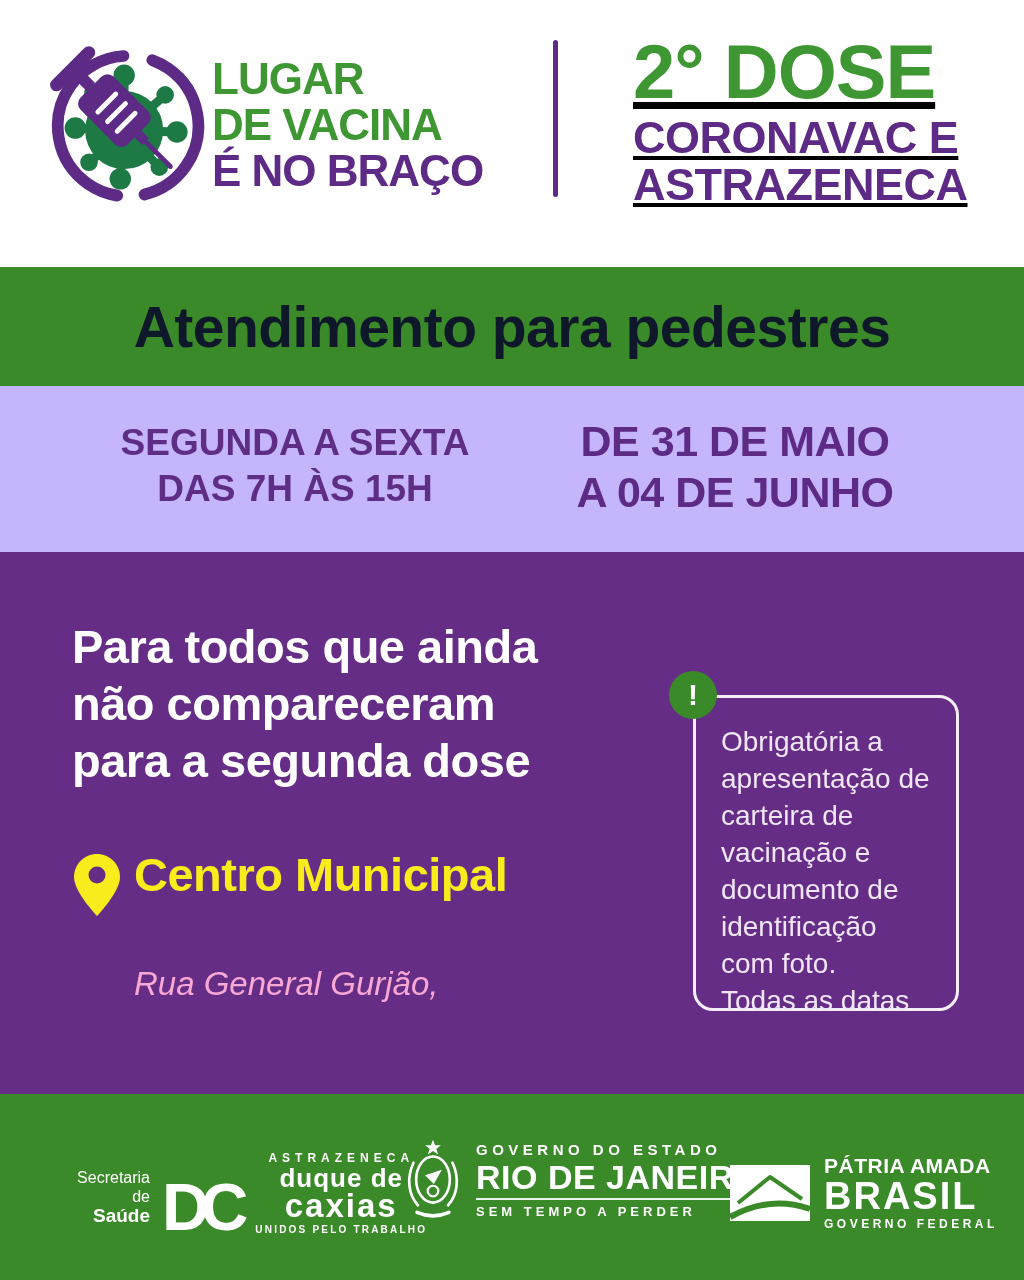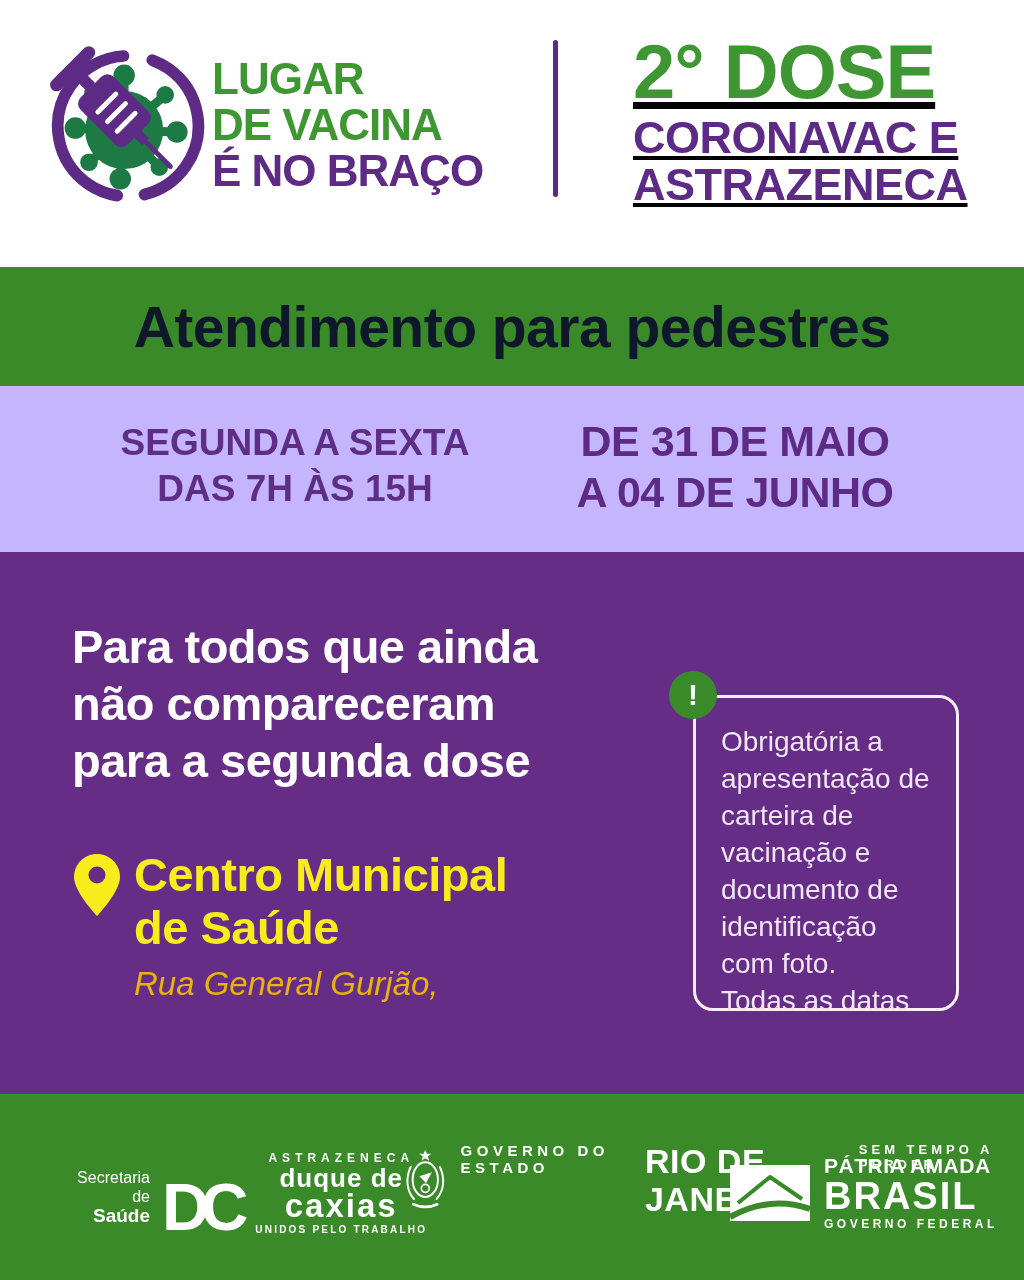--- a/index.html
+++ b/index.html
@@ -28,40 +28,40 @@
   .sched-dates { position:absolute; left:520px; top:30px; width:430px; text-align:center; color:#5d2b86; font-weight:800; font-size:43px; line-height:51px; letter-spacing:-0.5px; }
   .sched-days span, .sched-dates span { display:block; }
 
   
   .main { position:absolute; top:552px; left:0; width:1024px; height:542px; background:#662d87; }
   .para { position:absolute; left:72px; top:66px; color:#ffffff; font-weight:700; font-size:47px; line-height:57px; letter-spacing:-0.5px; }
   .para span { display:block; }
   .pin { position:absolute; left:74px; top:302px; width:46px; height:62px; }
   .loc-name { position:absolute; left:134px; top:296px; color:#f8ec1c; font-weight:700; font-size:47px; line-height:53px; letter-spacing:-0.5px; }
   .loc-name span { display:block; }
-  .address { position:absolute; left:134px; top:412px; color:#eab308; font-style:italic; font-weight:400; font-size:33px; line-height:39px; }
+  .address { position:absolute; left:134px; top:412px; color:#f9a8d4; font-style:italic; font-weight:400; font-size:33px; line-height:39px; }
   .address span { display:block; }
   .notice-box { position:absolute; left:693px; top:143px; width:266px; height:316px; border:3px solid #f4eef8; border-radius:20px; padding:25px 18px 0 25px; }
   .notice-box span { display:block; color:#f0e6f4; font-weight:300; font-size:28px; line-height:37px; }
   .notice-badge { position:absolute; left:669px; top:119px; width:48px; height:48px; border-radius:50%; background:#3a8a29; color:#ffffff; font-weight:800; font-size:30px; display:flex; align-items:center; justify-content:center; }
 
   
   .footer { position:absolute; top:1094px; left:0; width:1024px; height:186px; background:#3a8a29; color:#ffffff; }
   .f-secretaria { position:absolute; left:60px; top:74px; width:90px; text-align:right; font-size:16px; line-height:19px; }
   .f-secretaria .l2 { font-weight:700; font-size:19px; }
   .f-dc { position:absolute; left:162px; top:52px; display:flex; align-items:center; }
   .dc-mono { font-weight:900; font-size:66px; letter-spacing:-9px; line-height:66px; padding-right:16px;margin-top:28px; }
   .dc-col { display:flex; flex-direction:column; align-items:center; }
   .dc-top { font-size:12px; letter-spacing:5px; font-weight:600; }
   .dc-mid1 { font-size:26px; font-weight:800; line-height:26px; text-transform:lowercase; letter-spacing:1px; }
   .dc-mid2 { font-size:33px; font-weight:800; line-height:30px; text-transform:lowercase; letter-spacing:2px; }
   .dc-bot { font-size:10px; letter-spacing:2.2px; font-weight:600; margin-top:3px; }
   .f-rio { position:absolute; left:402px; top:40px; display:flex; align-items:center; }
   .rio-crest { width:62px; height:92px; margin-right:12px; }
-  .rio-col { display:flex; flex-direction:row; }
+  .rio-col { display:flex; flex-direction:column; }
   .rio-top { font-size:15px; letter-spacing:4.5px; font-weight:700; }
   .rio-name { font-size:34px; font-weight:900; line-height:38px; letter-spacing:0.5px; }
   .rio-rule { height:2px; background:#ffffff; opacity:0.9; margin:2px 0 4px 0; }
   .rio-slogan { font-size:13px; letter-spacing:4px; font-weight:600; }
   .f-brasil { position:absolute; left:730px; top:60px; display:flex; align-items:center; }
   .br-flag { width:80px; height:56px; margin-right:14px; }
   .br-col { display:flex; flex-direction:column; }
   .br-top { font-size:21px; font-weight:700; line-height:23px; letter-spacing:0.5px; }
   .br-name { font-size:38px; font-weight:800; line-height:38px; letter-spacing:2px; }
   .br-bot { font-size:12px; font-weight:700; letter-spacing:3.5px; margin-top:2px; }
@@ -149,21 +149,20 @@
       <span>para a segunda dose</span>
     </div>
 
     <svg class="pin" viewBox="0 0 46 62">
       <path d="M23 0 C10.3 0 0 10.3 0 23 c0 15 23 39 23 39 s23 -24 23 -39 C46 10.3 35.7 0 23 0 z" fill="#f8ec1c"></path>
       <circle cx="23" cy="21" r="8.5" fill="#662d87"></circle>
     </svg>
 
     <div class="loc-name">
       <span>Centro Municipal</span>
-      <span>de Saúde</span>
     </div>
 
     <div class="address">
       <span>Rua General Gurjão,</span>
     </div>
 
     <div class="notice-box">
       <span>Obrigatória a</span>
       <span>apresentação de</span>
       <span>carteira de</span>

